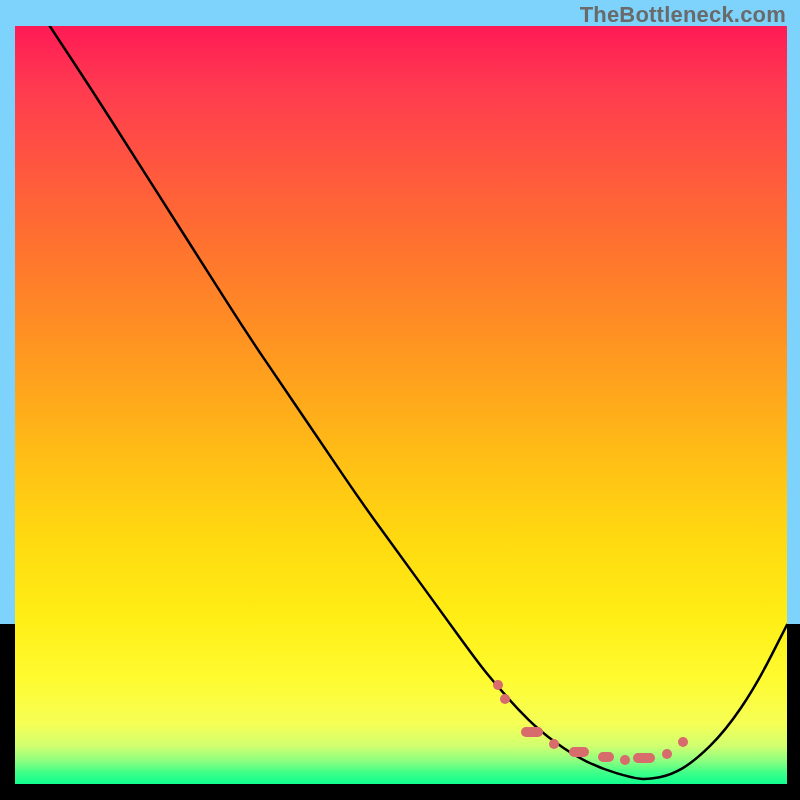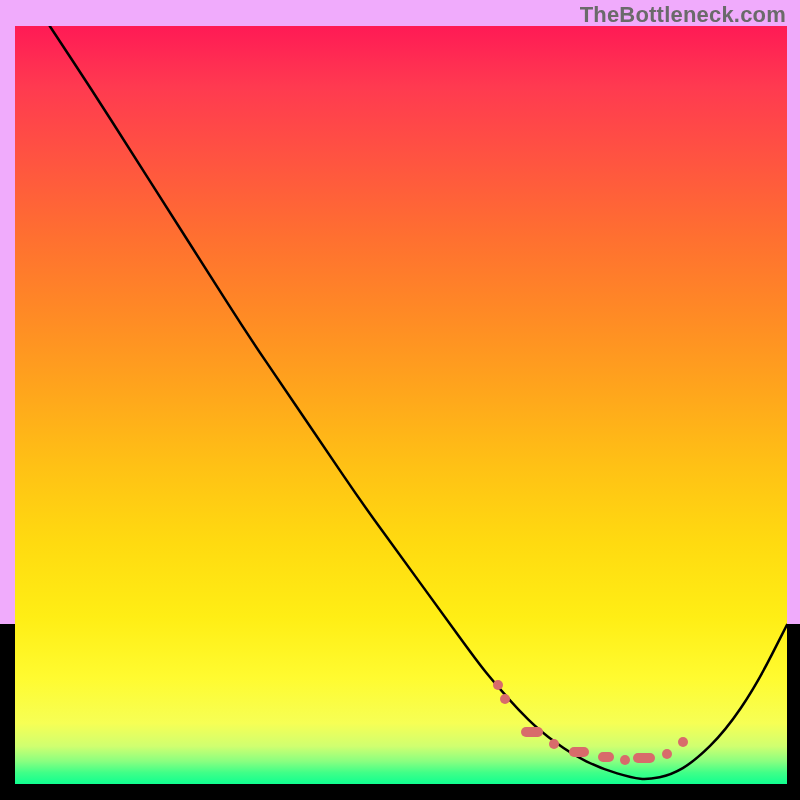--- a/index.html
+++ b/index.html
@@ -1,21 +1,21 @@
 <!DOCTYPE html>
 <html><head>
 <meta charset="utf-8">
 <style>
   * { margin: 0; padding: 0; box-sizing: border-box; }
   html, body { width: 800px; height: 800px; overflow: hidden; background: #000; }
   .chart-container {
     position: relative;
     width: 800px;
     height: 624px;
-    background: #f0abfc;
+    background: #7dd3fc;
   }
   .plot-area {
     position: absolute;
     left: 15px;
     top: 26px;
     width: 772px;
     height: 758px;
   }
   .gradient-bg {
     position: absolute;

